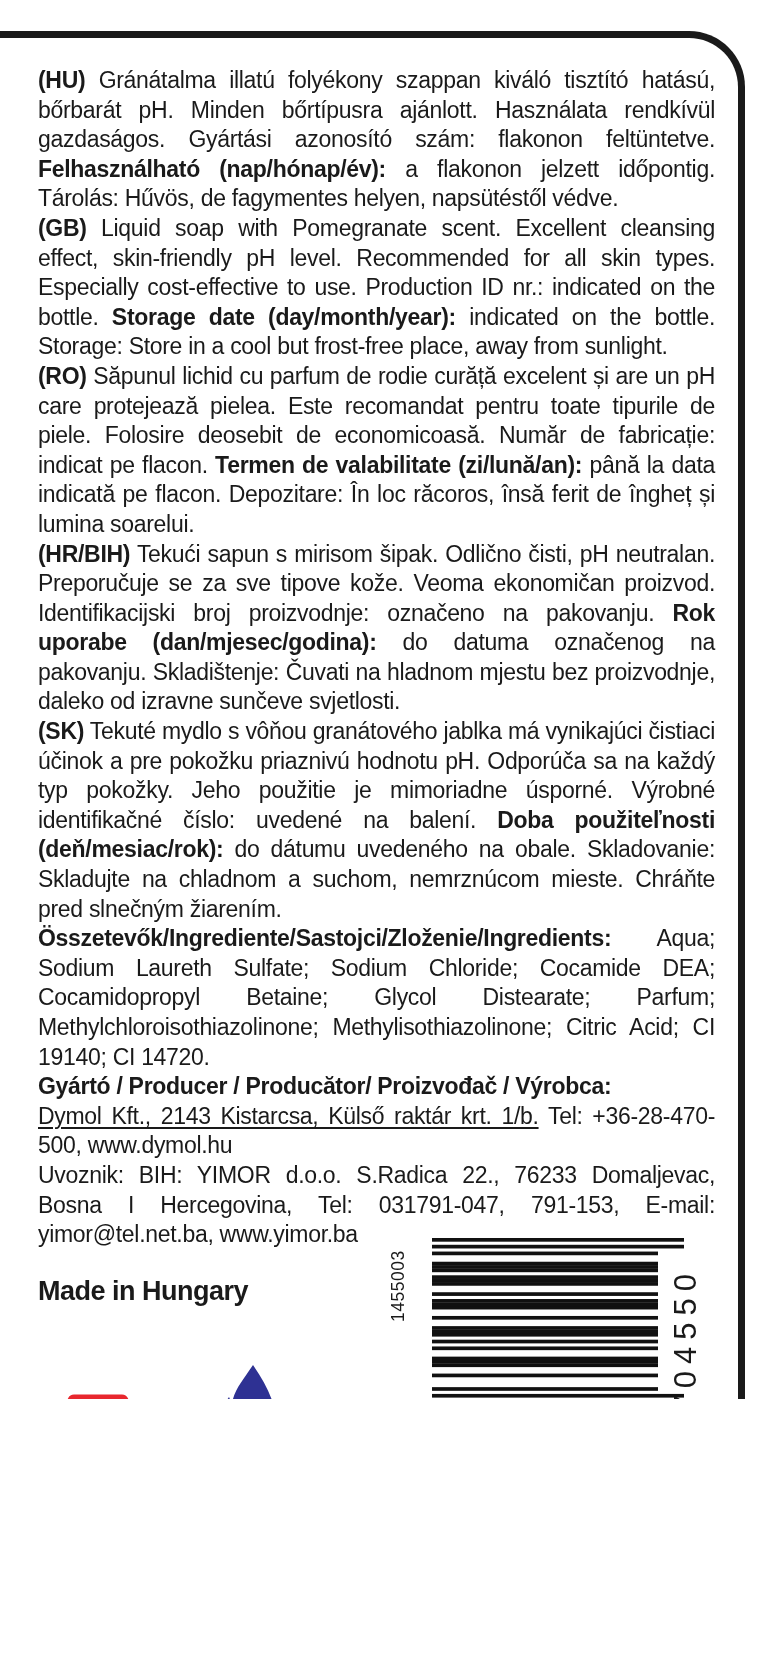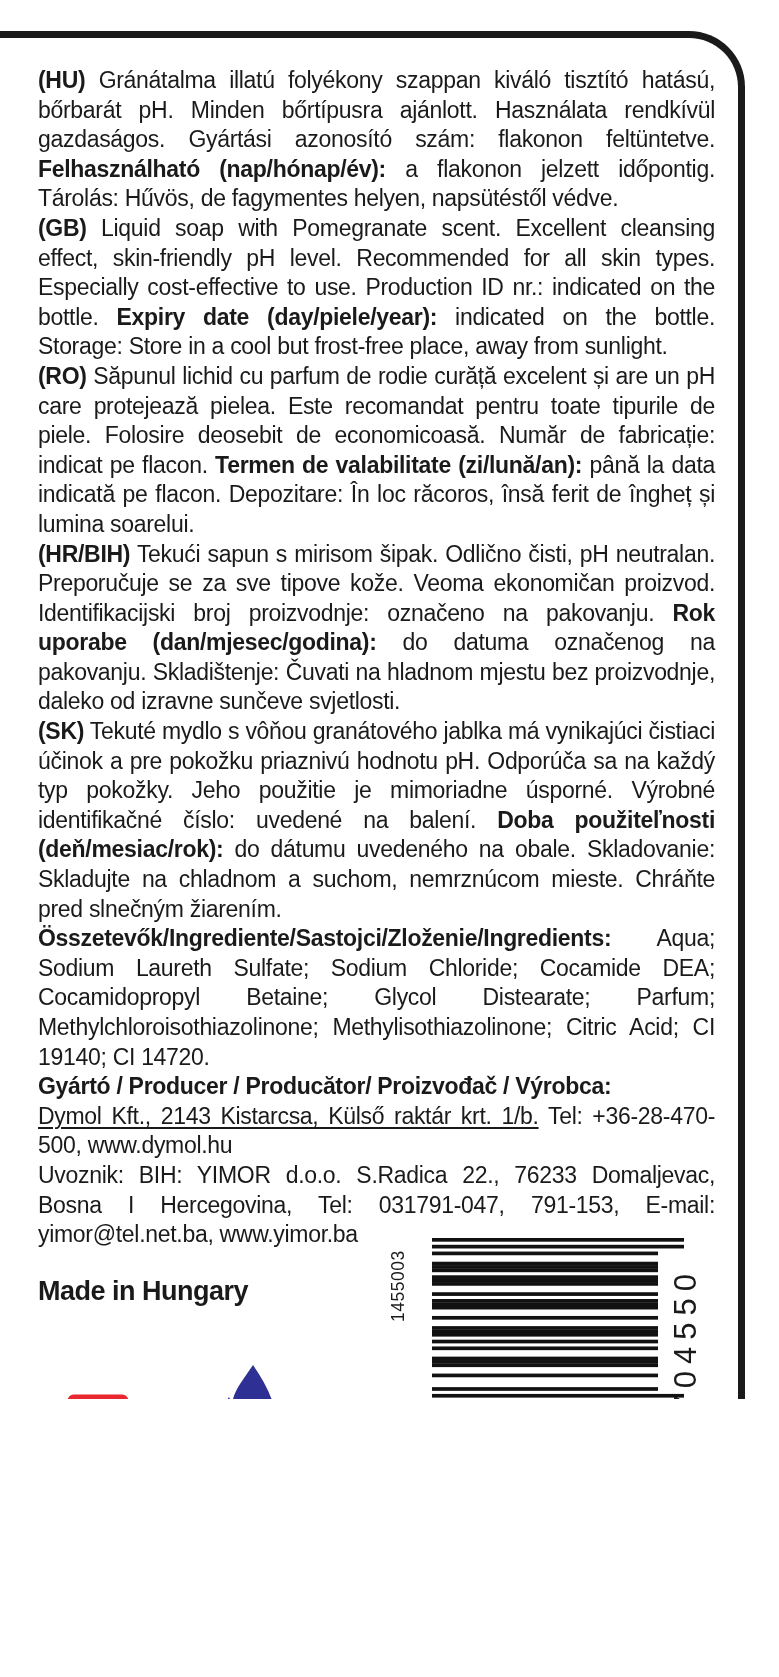--- a/index.html
+++ b/index.html
@@ -22,21 +22,21 @@
 </style>
 </head>
 <body>
 
 <div class="page">
 
   <div class="label-border"></div>
 
   <div class="label-text">
     <p><b>(HU)</b><span> Gránátalma illatú folyékony szappan kiváló tisztító hatású, bőrbarát pH. Minden bőrtípusra ajánlott. Használata rendkívül gazdaságos. Gyártási azonosító szám: flakonon feltüntetve. </span><b>Felhasználható (nap/hónap/év):</b><span> a flakonon jelzett időpontig. Tárolás: Hűvös, de fagymentes helyen, napsütéstől védve.</span></p>
-    <p><b>(GB)</b><span> Liquid soap with Pomegranate scent. Excellent cleansing effect, skin-friendly pH level. Recommended for all skin types. Especially cost-effective to use. Production ID nr.: indicated on the bottle. </span><b>Expiry date (day/piele/year):</b><span> indicated on the bottle. Storage: Store in a cool but frost-free place, away from sunlight.</span></p>
+    <p><b>(GB)</b><span> Liquid soap with Pomegranate scent. Excellent cleansing effect, skin-friendly pH level. Recommended for all skin types. Especially cost-effective to use. Production ID nr.: indicated on the bottle. </span><b>Storage date (day/month/year):</b><span> indicated on the bottle. Storage: Store in a cool but frost-free place, away from sunlight.</span></p>
     <p><b>(RO)</b><span> Săpunul lichid cu parfum de rodie curăță excelent și are un pH care protejează pielea. Este recomandat pentru toate tipurile de piele. Folosire deosebit de economicoasă. Număr de fabricație: indicat pe flacon. </span><b>Termen de valabilitate (zi/lună/an):</b><span> până la data indicată pe flacon. Depozitare: În loc răcoros, însă ferit de îngheț și lumina soarelui.</span></p>
     <p><b>(HR/BIH)</b><span> Tekući sapun s mirisom šipak. Odlično čisti, pH neutralan. Preporučuje se za sve tipove kože. Veoma ekonomičan proizvod. Identifikacijski broj proizvodnje: označeno na pakovanju. </span><b>Rok uporabe (dan/mjesec/godina):</b><span> do datuma označenog na pakovanju. Skladištenje: Čuvati na hladnom mjestu bez proizvodnje, daleko od izravne sunčeve svjetlosti.</span></p>
     <p><b>(SK)</b><span> Tekuté mydlo s vôňou granátového jablka má vynikajúci čistiaci účinok a pre pokožku priaznivú hodnotu pH. Odporúča sa na každý typ pokožky. Jeho použitie je mimoriadne úsporné. Výrobné identifikačné číslo: uvedené na balení. </span><b>Doba použiteľnosti (deň/mesiac/rok):</b><span> do dátumu uvedeného na obale. Skladovanie: Skladujte na chladnom a suchom, nemrznúcom mieste. Chráňte pred slnečným žiarením.</span></p>
     <p><b>Összetevők/Ingrediente/Sastojci/Zloženie/Ingredients:</b><span> Aqua; Sodium Laureth Sulfate; Sodium Chloride; Cocamide DEA; Cocamidopropyl Betaine; Glycol Distearate; Parfum; Methylchloroisothiazolinone; Methylisothiazolinone; Citric Acid; CI 19140; CI 14720.</span></p>
     <p><b>Gyártó / Producer / Producător/ Proizvođač / Výrobca:</b></p>
     <p><span class="u">Dymol Kft., 2143 Kistarcsa, Külső raktár krt. 1/b.</span><span> Tel: +36-28-470-500, www.dymol.hu</span></p>
     <p>Uvoznik: BIH: YIMOR d.o.o. S.Radica 22., 76233 Domaljevac, Bosna I Hercegovina, Tel: 031791-047, 791-153, E-mail: yimor@tel.net.ba, www.yimor.ba</p>
   </div>
 
   <div class="made-in">Made in Hungary</div>

